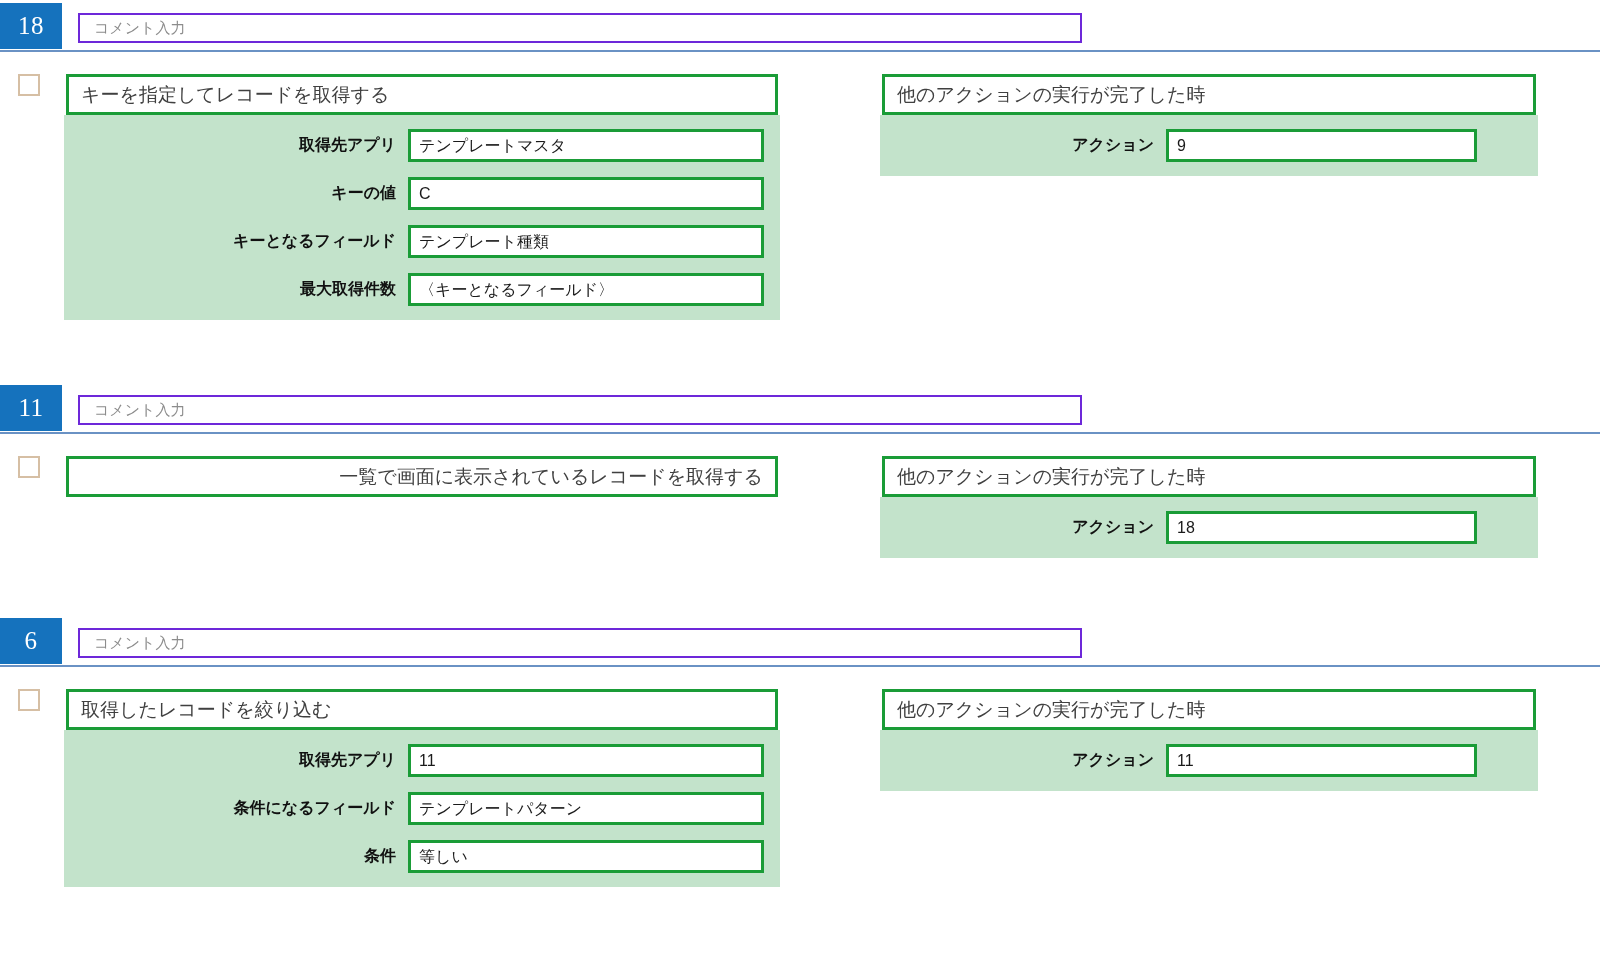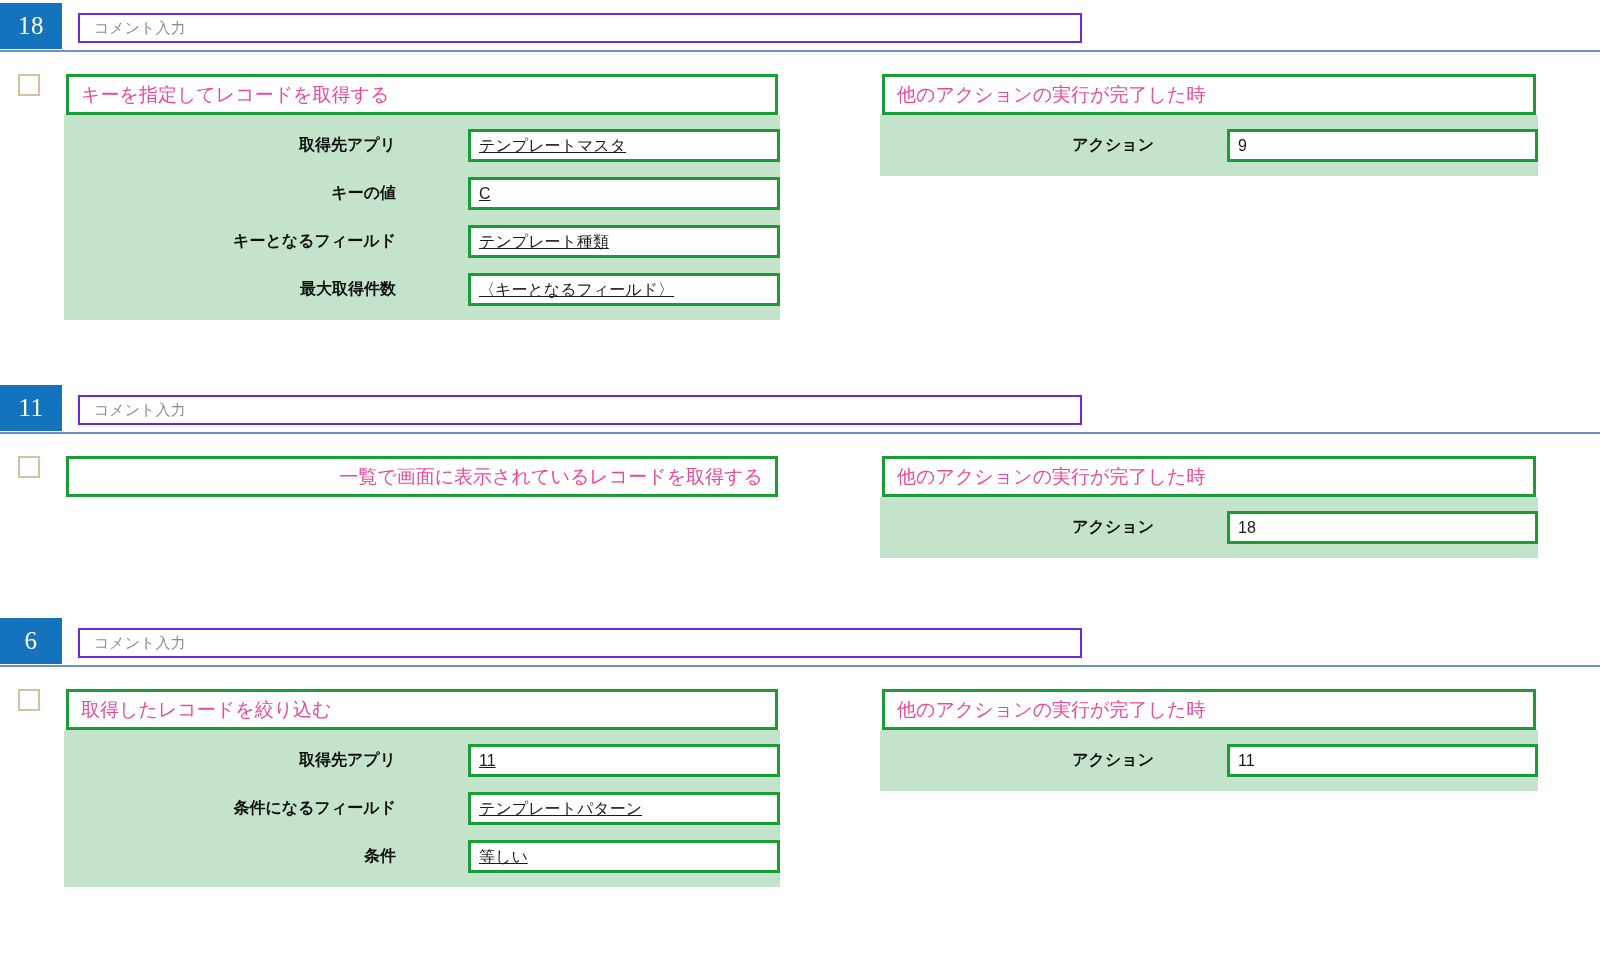--- a/index.html
+++ b/index.html
@@ -100,39 +100,38 @@
     box-sizing: border-box;
     margin-left: 2px;
     height: 41px;
     border: 3px solid #1a9c37;
     background: #ffffff;
     font-size: 19px;
     line-height: 35px;
     padding: 0 12px;
     white-space: nowrap;
     overflow: hidden;
-    color: #ec4899;
+    color: #404040;
   }
   .action-col.left  .action-title { width: 712px; }
   .action-col.right .action-title { width: 654px; }
 
   .action-params {
     box-sizing: border-box;
     background: #c3e3cb;
     padding-top: 14px;
     padding-bottom: 14px;
     width: 100%;
   }
 
   .param-row {
     display: flex;
     align-items: center;
     height: 33px;
     margin-bottom: 15px;
-    justify-content: space-between;
   }
   .param-row:last-child { margin-bottom: 0; }
 
   .param-label {
     font-size: 16px;
     font-weight: bold;
     color: #111111;
     text-align: right;
     white-space: nowrap;
     padding-right: 12px;
@@ -146,21 +145,21 @@
     height: 33px;
     border: 3px solid #1a9c37;
     background: #ffffff;
     font-size: 16px;
     line-height: 27px;
     padding: 0 8px;
     white-space: nowrap;
     overflow: hidden;
     color: #1a1a1a;
   }
-  .action-col.left  .param-value { width: 312px; text-decoration: underline; }
+  .action-col.left  .param-value { width: 356px; }
   .action-col.right .param-value { width: 311px; }
 </style>
 </head>
 <body>
 
 <div class="page" id="page-root">
     <div class="step" style="top: 0px;">
       <div class="step-header">
         <div class="step-number">18</div>
         <div class="comment-input" style="color: rgb(140, 140, 140);">コメント入力</div>

